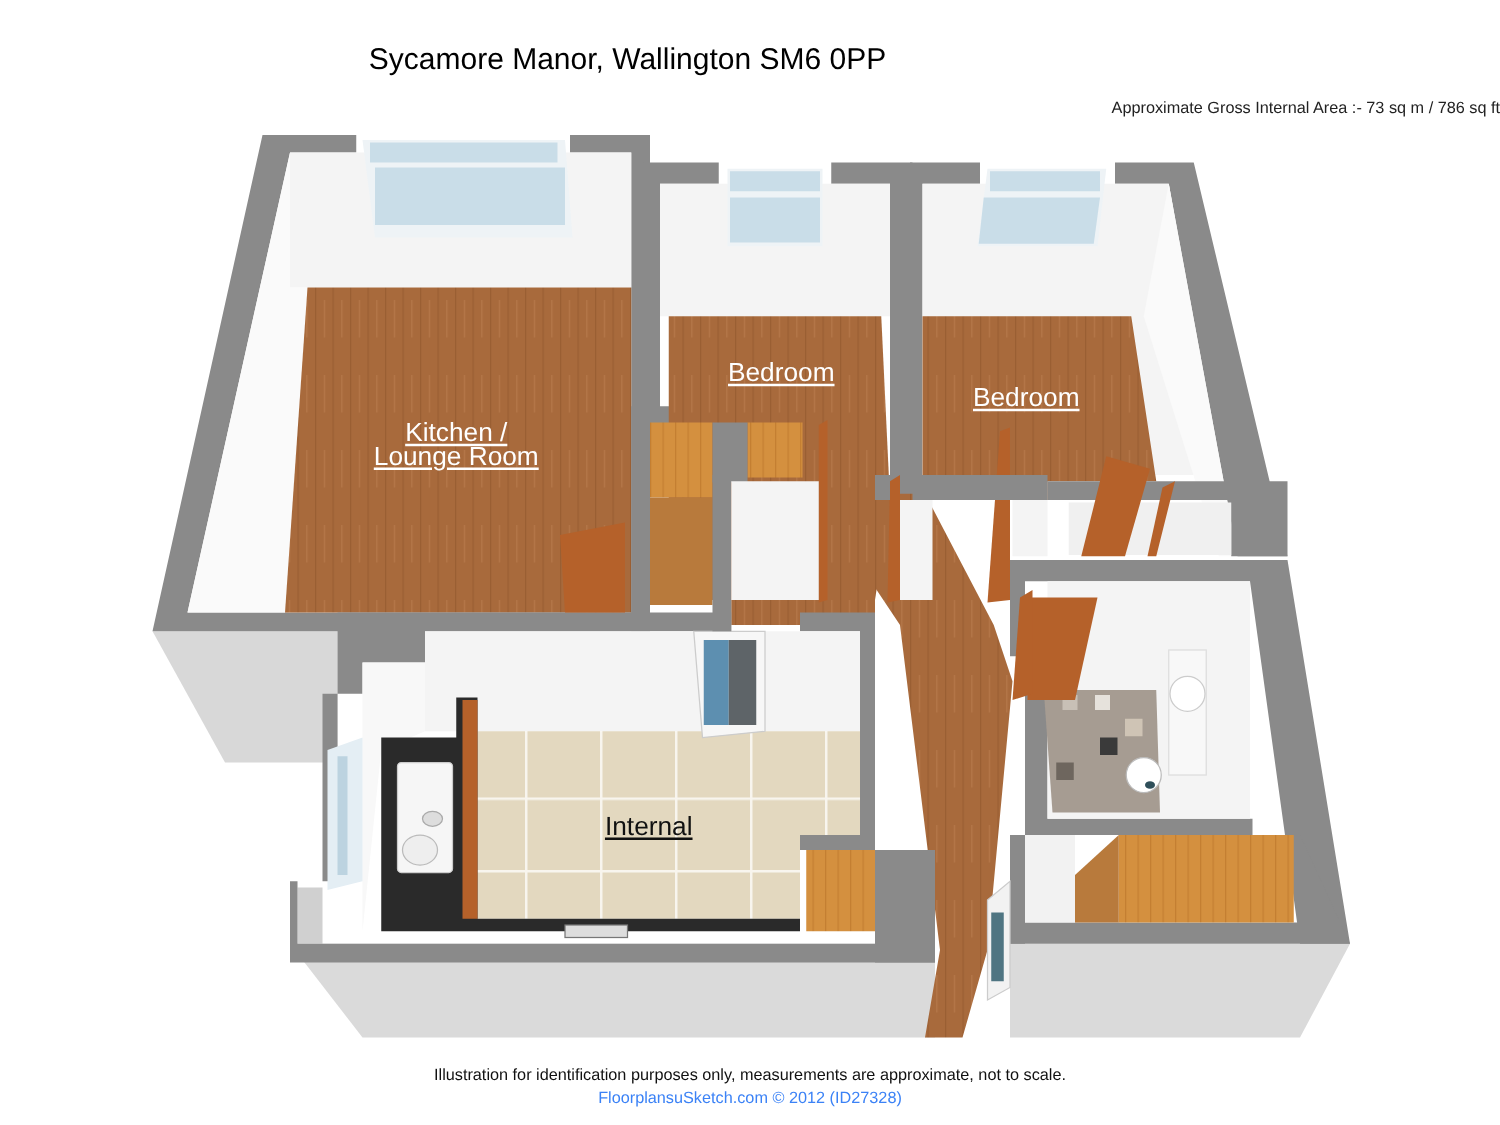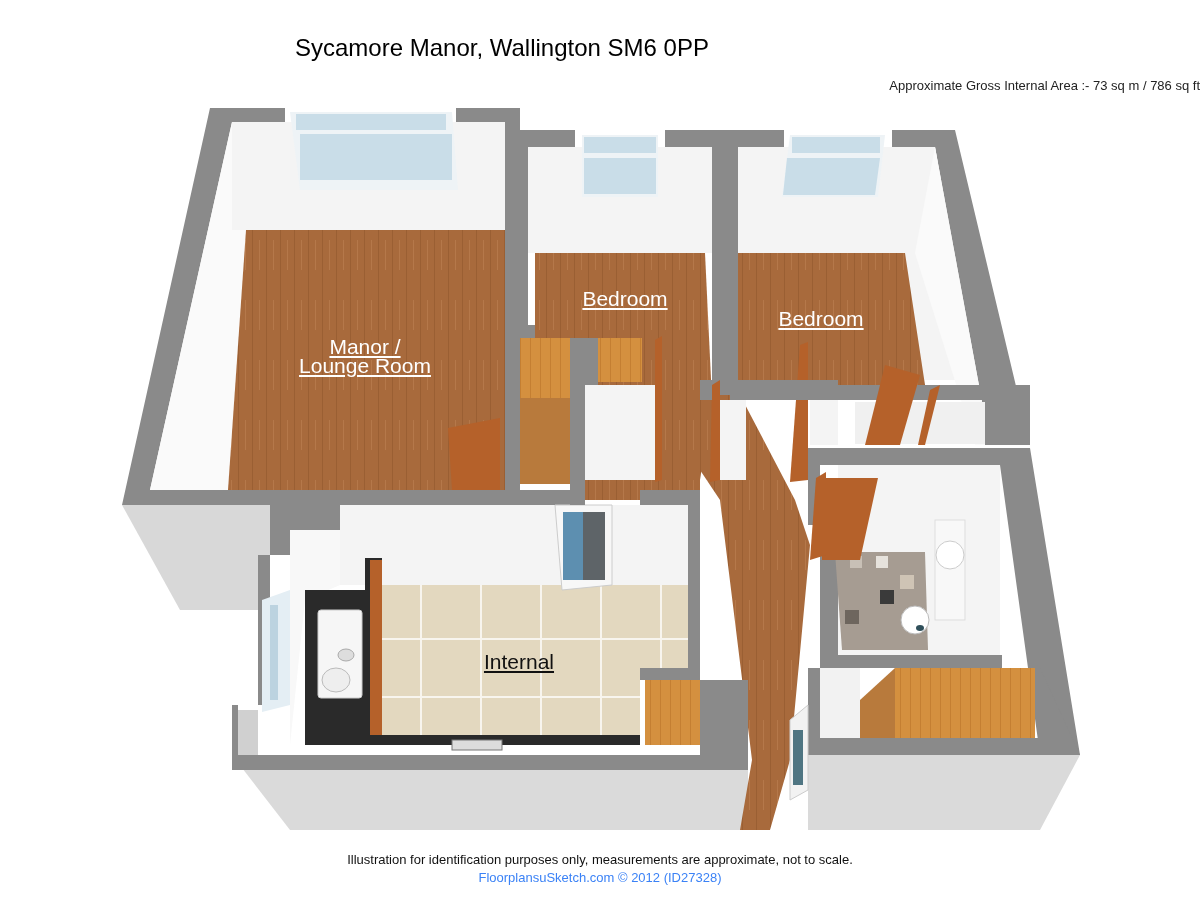--- a/index.html
+++ b/index.html
@@ -177,21 +177,21 @@
     <rect x="570" y="380" width="15" height="125" fill="#8a8a8a"></rect>
     <polygon points="700,380 712,380 712,400 700,400" fill="#8a8a8a"></polygon>
     <polygon points="730,380 838,380 838,400 730,400" fill="#8a8a8a"></polygon>
     <rect x="585" y="385" width="70" height="95" fill="#f4f4f4"></rect>
     <rect x="720" y="400" width="26" height="80" fill="#f4f4f4"></rect>
     <rect x="810" y="400" width="28" height="45" fill="#f4f4f4"></rect>
   </g>
 </svg>
 
 <div class="room-label light" style="left:290px;top:337px;width:150px;">
-  <div>Manor /</div>
+  <div>Kitchen /</div>
   <div>Lounge Room</div>
 </div>
 <div class="room-label light" style="left:570px;top:289px;width:110px;">Bedroom</div>
 <div class="room-label light" style="left:766px;top:309px;width:110px;">Bedroom</div>
 <div class="room-label dark" style="left:464px;top:652px;width:110px;">Internal</div>
 
 <div class="footer1">Illustration for identification purposes only, measurements are approximate, not to scale.</div>
 <div class="footer2">FloorplansuSketch.com © 2012 (ID27328)</div>
 
 </body></html>

